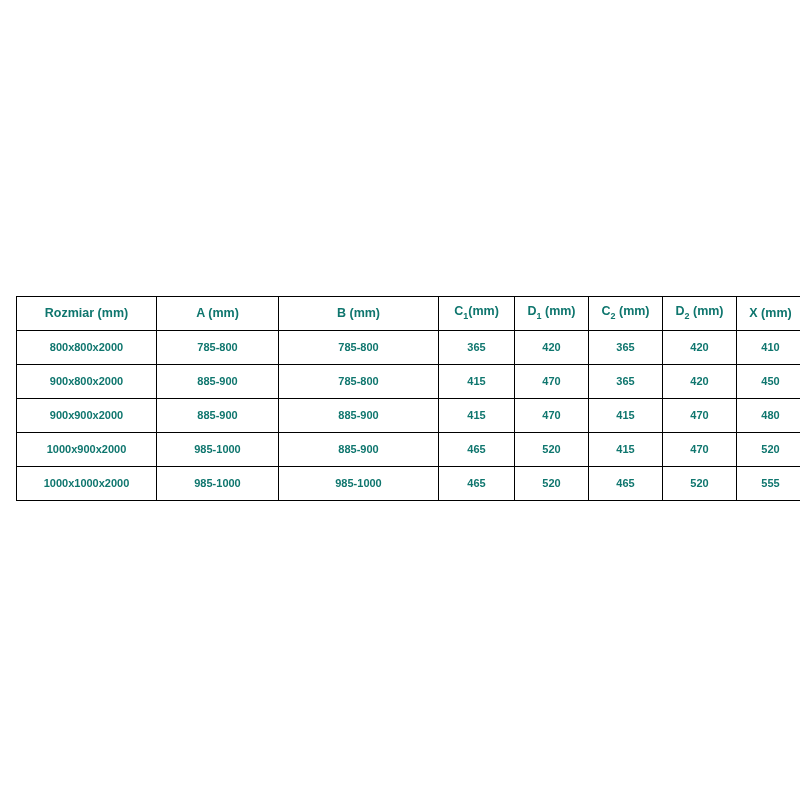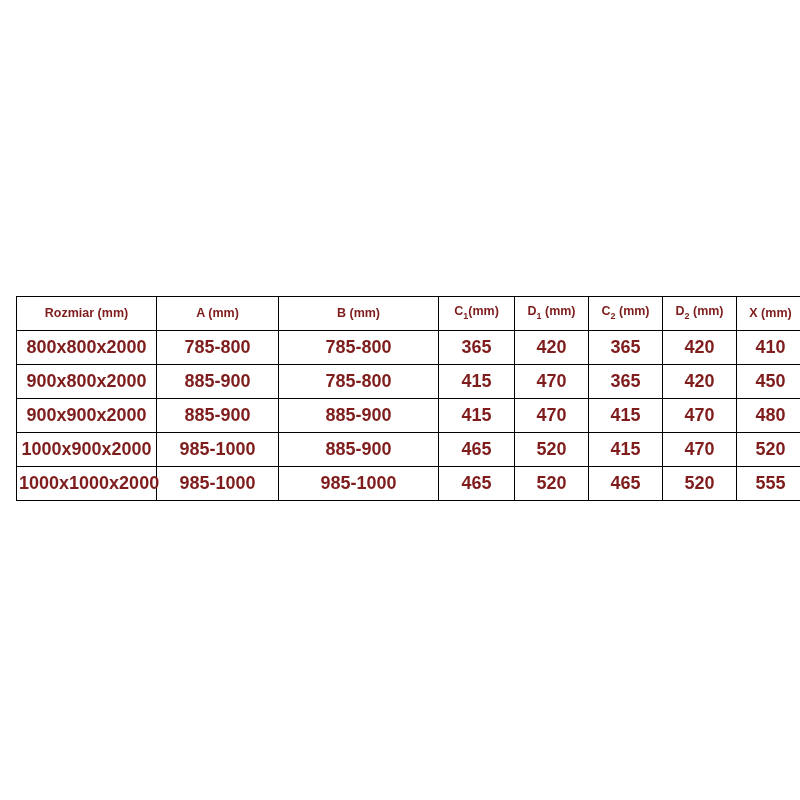--- a/index.html
+++ b/index.html
@@ -38,29 +38,29 @@
   table.spec th,
   table.spec td {
     border: 1px solid #000000;
     text-align: center;
     vertical-align: middle;
     height: 33px;
     line-height: 1.1;
     padding: 0 2px;
     font-size: 12.5px;
     font-weight: bold;
-    color: #7f1d1d;
+    color: #0f766e;
     white-space: nowrap;
   }
   table.spec thead th {
     font-size: 12.5px;
     font-weight: bold;
   }
   table.spec tbody td {
-    font-size: 18px;
+    font-size: 11px;
     font-weight: bold;
   }
   
   col.c0 { width: 140px; }
   col.c1 { width: 122px; }
   col.c2 { width: 160px; }
   col.c3 { width: 76px; }
   col.c4 { width: 74px; }
   col.c5 { width: 74px; }
   col.c6 { width: 74px; }

